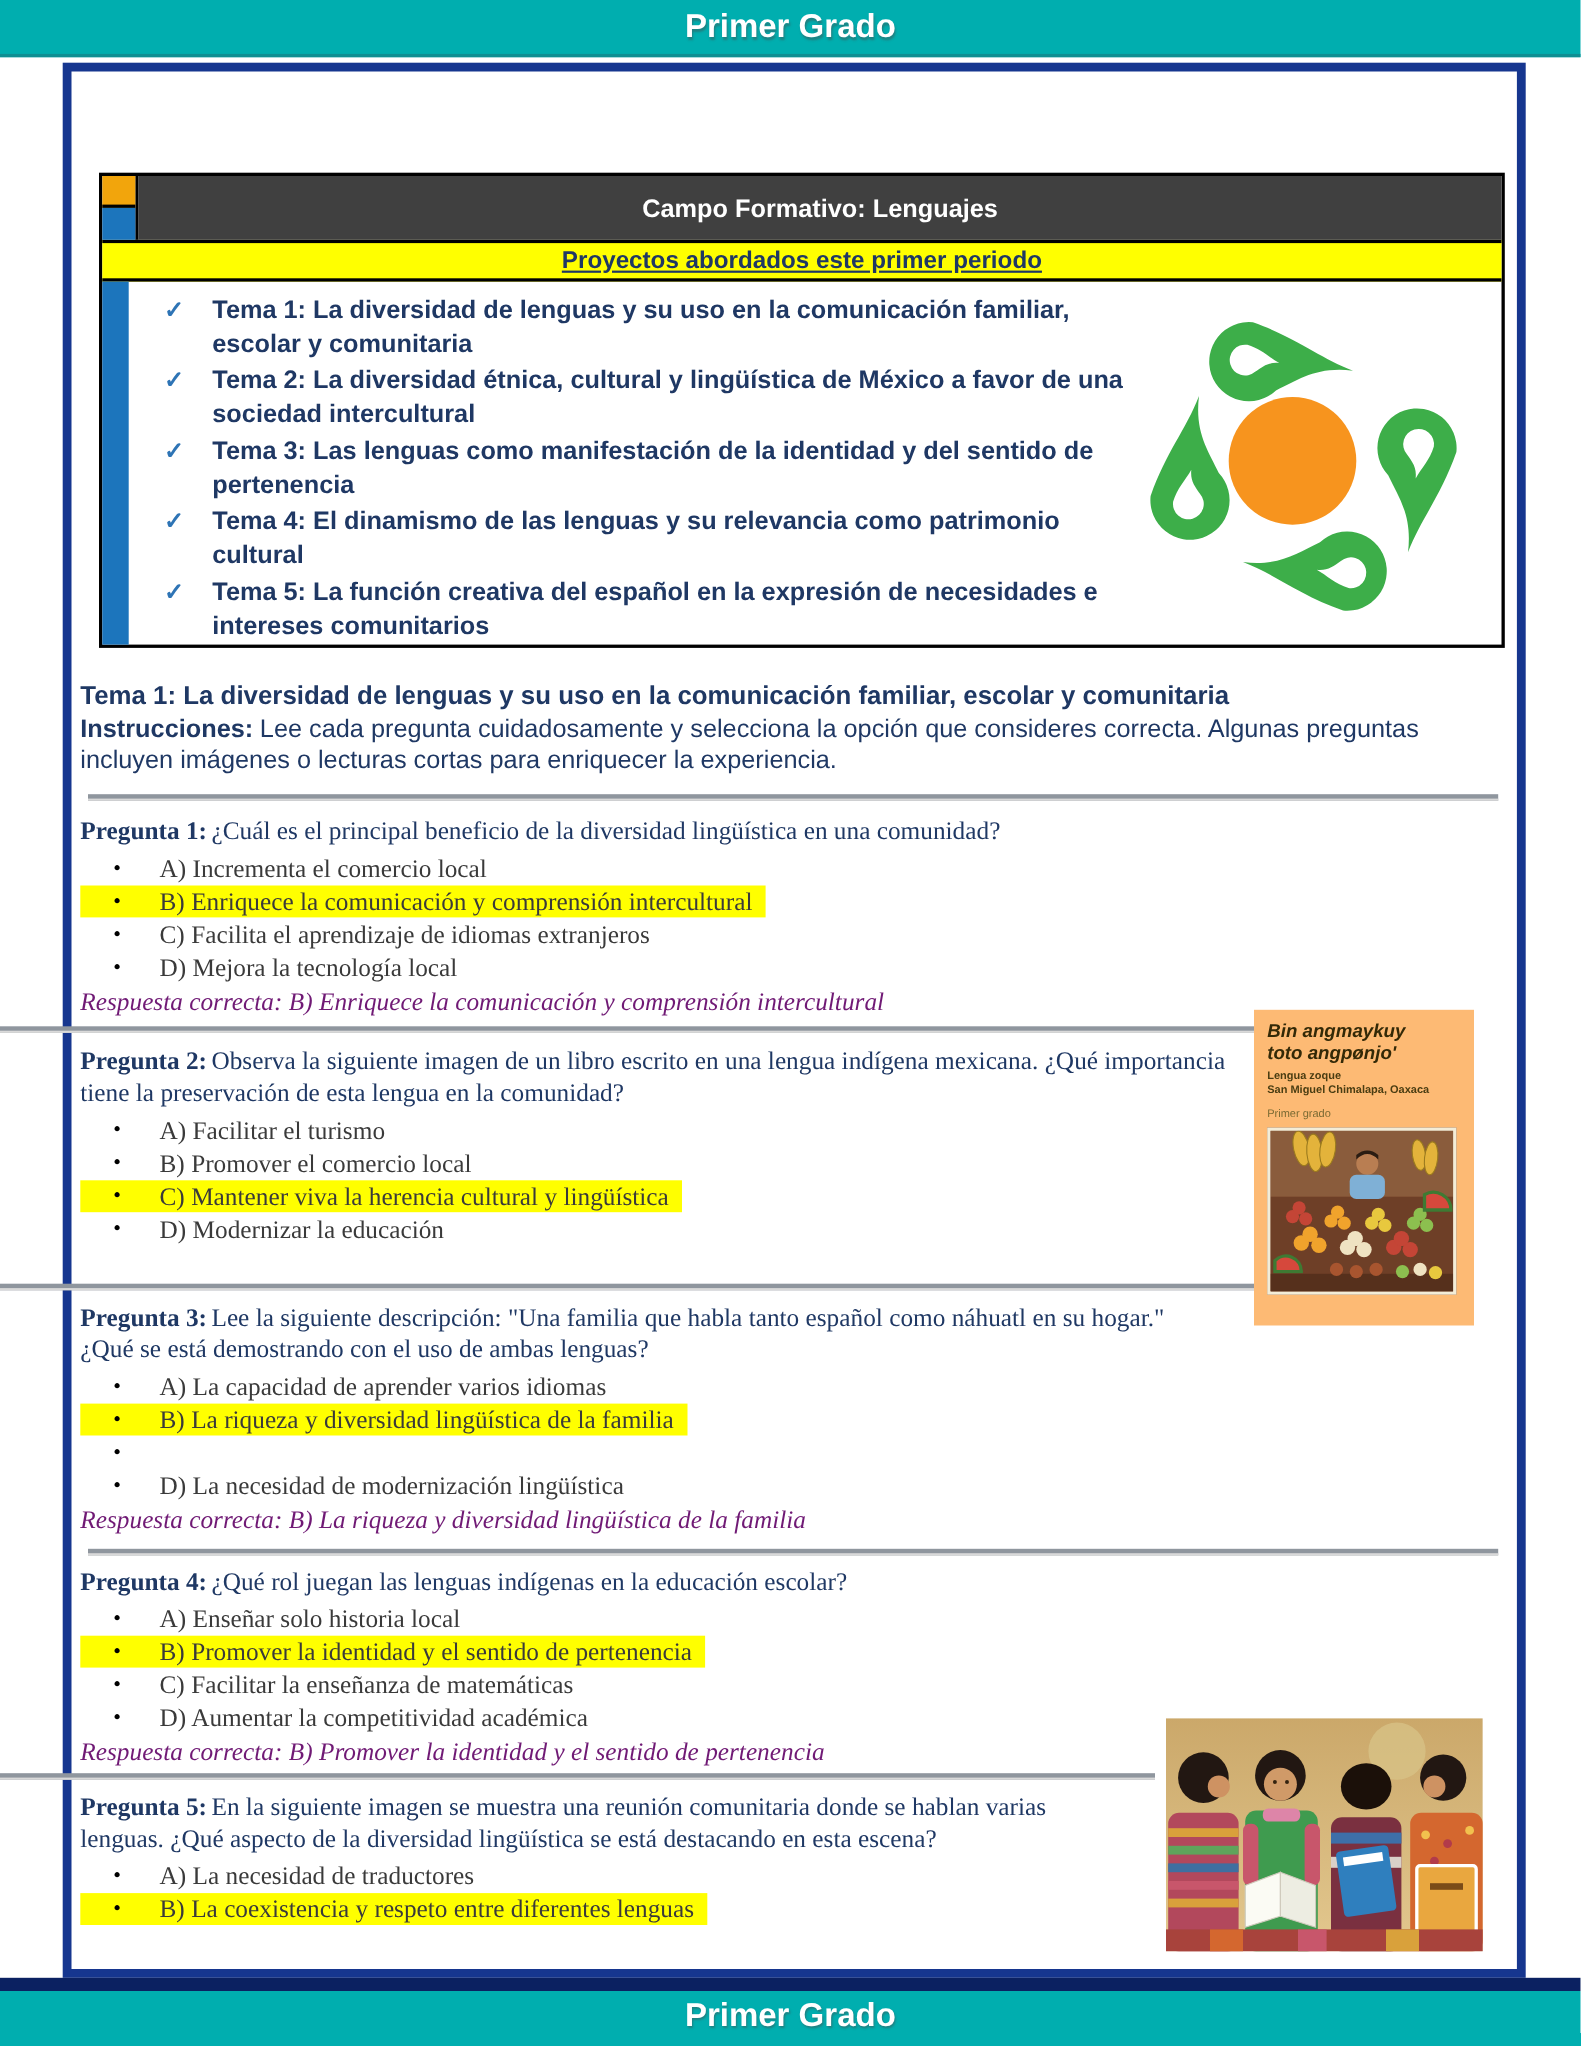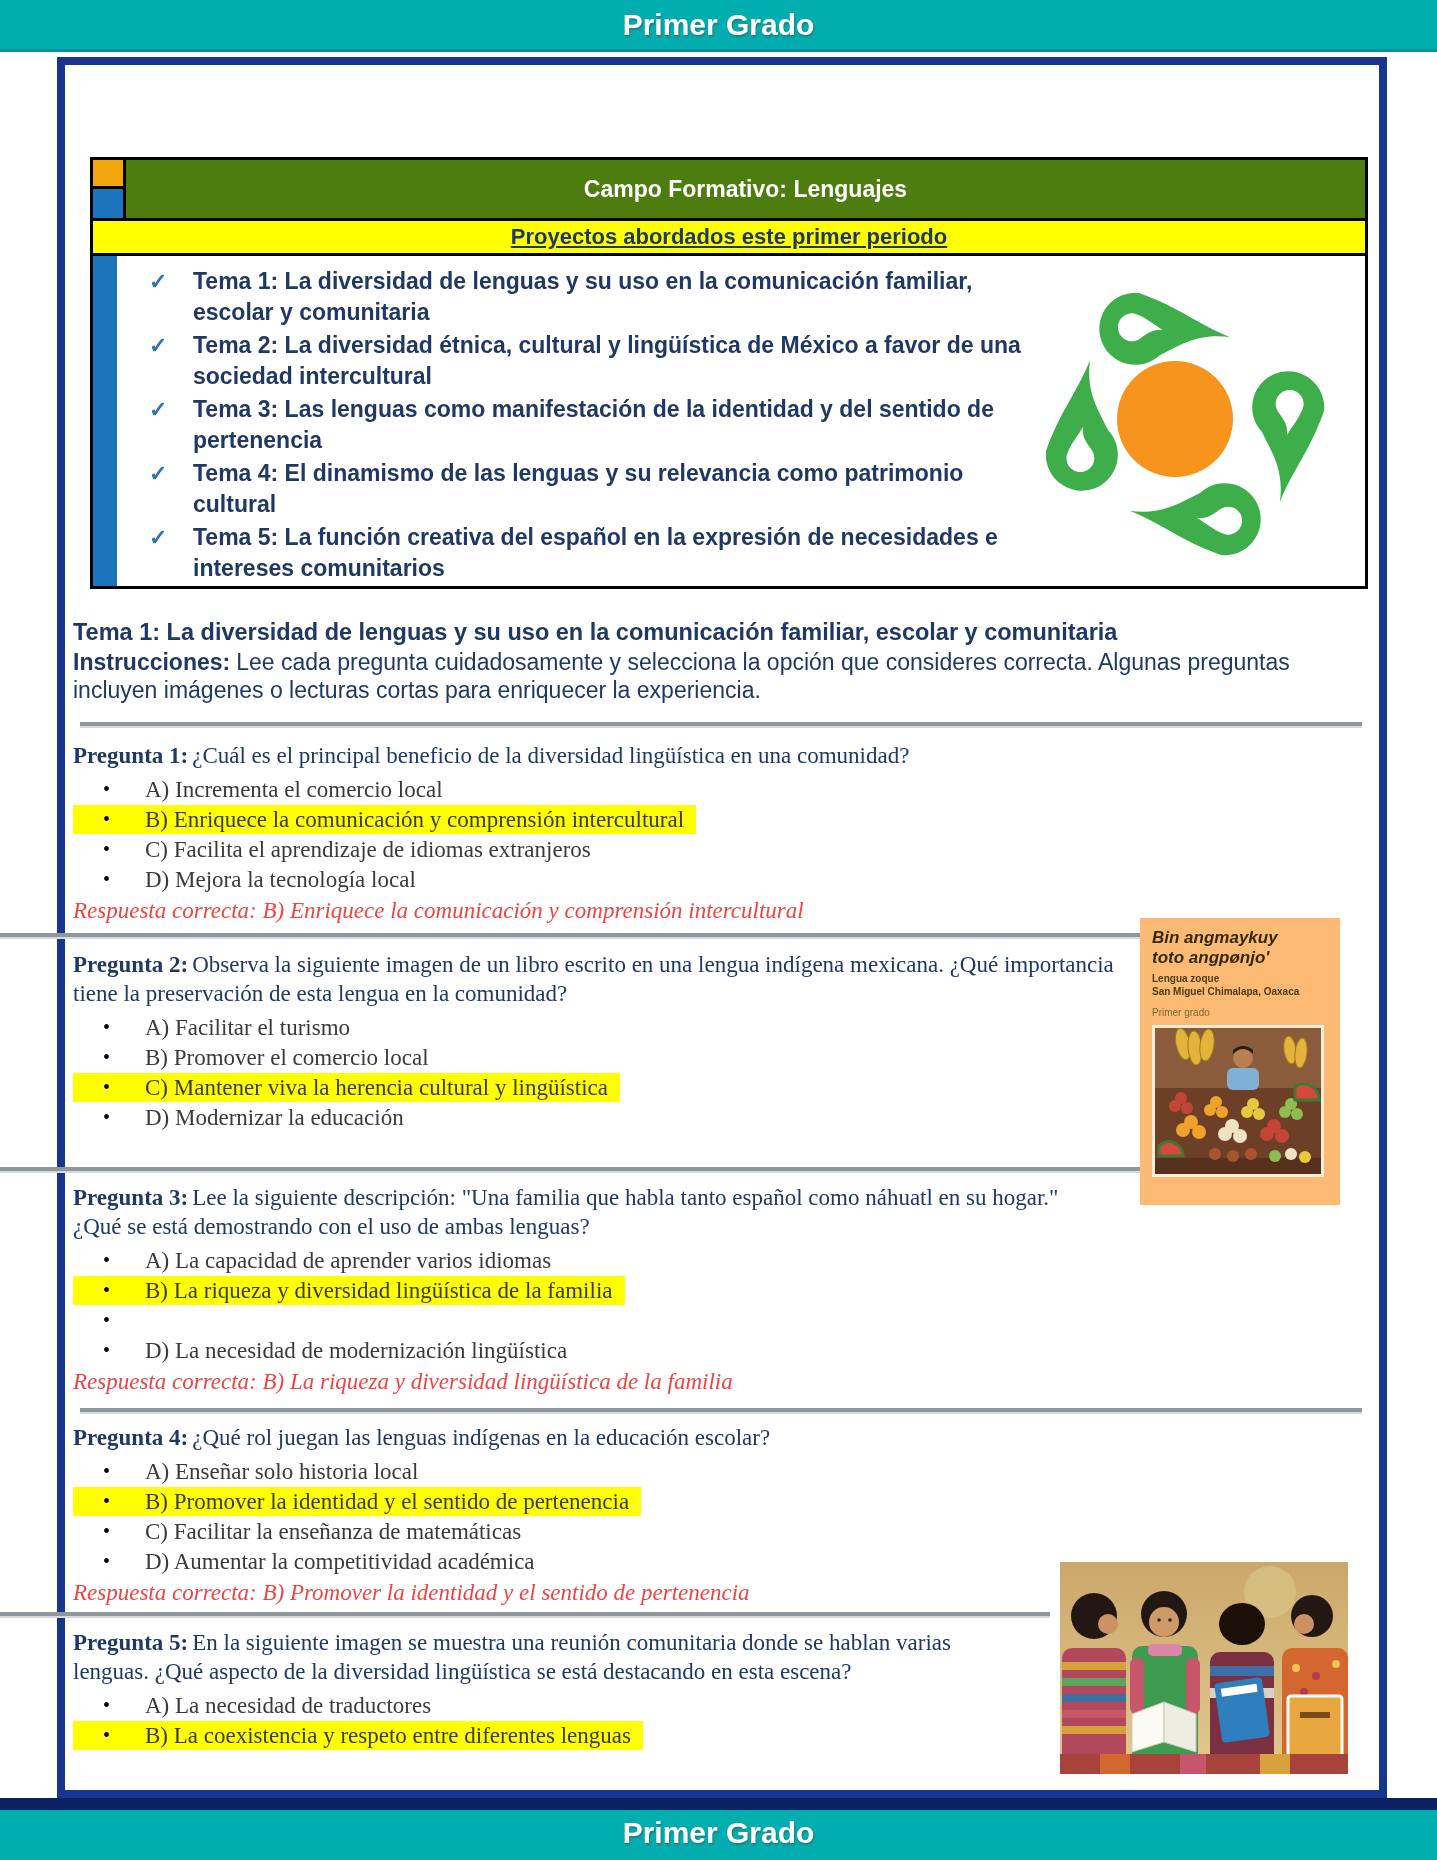--- a/index.html
+++ b/index.html
@@ -24,21 +24,21 @@
     position:absolute; left:57px; top:57px; width:1330px; height:1741px;
     box-sizing:border-box; border:8px solid #16368F; background:#fff;
   }
 
   
   .formativo { position:absolute; left:25px; top:92px; width:1278px; border:3px solid #000; box-sizing:border-box; background:#fff; }
   .f-row1 { display:flex; height:58px; }
   .f-corner { width:30px; display:flex; flex-direction:column; border-right:3px solid #000; }
   .f-corner-amber { height:26px; background:#F2A50C; border-bottom:3px solid #000; }
   .f-corner-blue  { flex:1; background:#1C75BC; }
-  .f-header { flex:1; background:#4d7c0f; color:#fff; font-weight:bold; font-size:23px;
+  .f-header { flex:1; background:#404040; color:#fff; font-weight:bold; font-size:23px;
               display:flex; align-items:center; justify-content:center; }
   .f-sub { height:32px; background:#FFFF00; border-top:3px solid #000; border-bottom:3px solid #000;
            color:#1F3864; font-weight:bold; font-size:22px; text-decoration:underline;
            display:flex; align-items:center; justify-content:center; }
   .f-body { display:flex; height:330px; }
   .f-body-strip { width:24px; background:#1C75BC; }
   .f-body-content { flex:1; padding:10px 0 0 24px; }
   ul.temas { list-style:none; width:880px; }
   .tema { position:relative; padding-left:52px; color:#1F3864; font-weight:bold;
           font-size:23px; line-height:31px; margin-bottom:2px; }
@@ -61,21 +61,21 @@
 
   
   .question { position:absolute; left:0; right:0; padding:0 20px 0 8px; box-sizing:border-box;font-family:Liberation Serif, serif; }
   .q-text { color:#1F3864; font-size:23px; line-height:29px; }
   .q-label { font-weight:bold; margin-right:4px; }
   ul.options { list-style:none; margin:5px 0 3px 0; }
   .opt { display:flex; width:fit-content; max-width:100%; color:#3A3A3A;
          font-size:23px; line-height:27px; margin:1px 0; padding:1px 12px 1px 0; }
   .opt .bullet { flex:0 0 72px; padding-left:30px; box-sizing:border-box; color:#000; font-size:20px; }
   .opt--hl { background:#FFFF00; }
-  .q-answer { margin-top:3px; font-style:italic; color:#ef4444; font-size:23px; line-height:28px; }
+  .q-answer { margin-top:3px; font-style:italic; color:#701a75; font-size:23px; line-height:28px; }
 
   
   .book { position:absolute; left:1075px; top:853px; width:200px; height:287px;
           background:#fdba74; box-sizing:border-box; padding:10px 12px; }
   .book-title { font-weight:bold; font-style:italic; font-size:17px; line-height:20px; color:#332907; }
   .book-sub   { margin-top:5px; font-weight:bold; font-size:10px; line-height:12px; color:#4A3D12; }
   .book-grade { margin-top:9px; font-size:10px; color:#7A6A33; }
   .book-art { margin-top:7px; width:172px; height:152px; box-sizing:border-box;
               border:3px solid #F3EDD8; background:#7C4A2E; }
 

